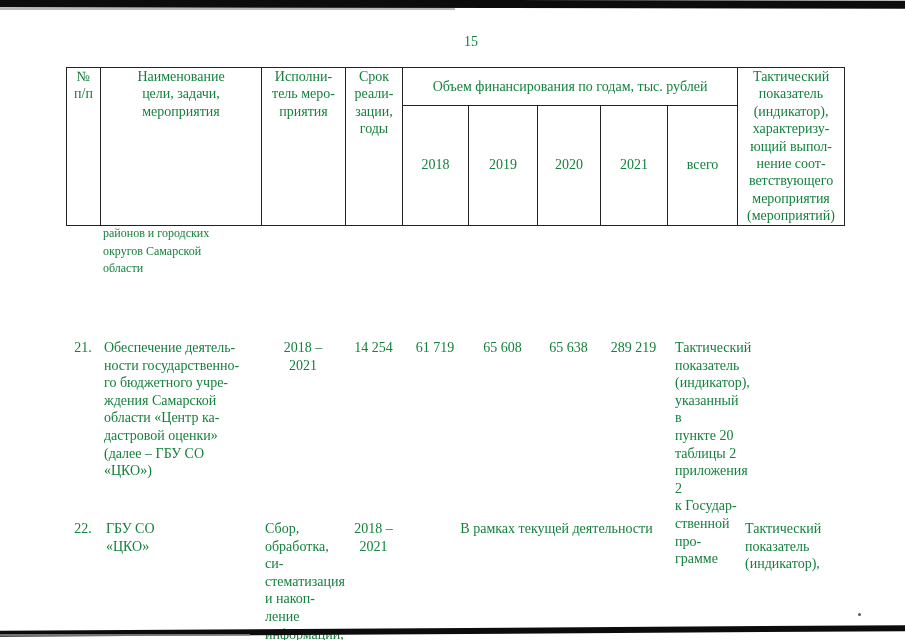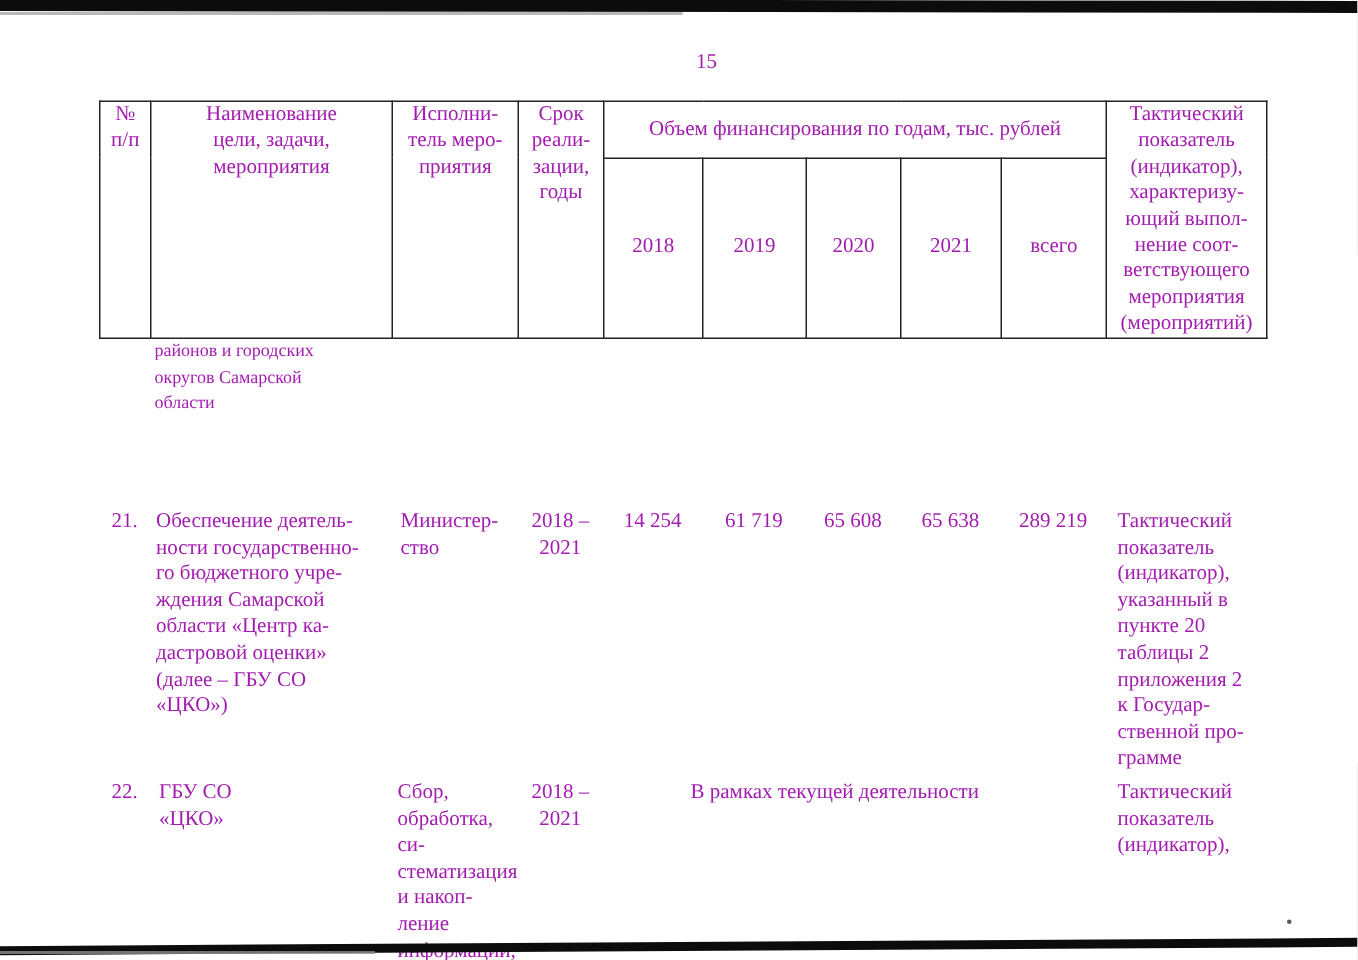--- a/index.html
+++ b/index.html
@@ -3,21 +3,21 @@
 <meta charset="utf-8">
 <style>
   html, body { margin: 0; padding: 0; background: #e8e8e8; }
   .page {
     position: relative;
     width: 905px;
     height: 640px;
     background: #ffffff;
     overflow: hidden;
     font-family: "Liberation Serif", "DejaVu Serif", serif;
-    color: #a21caf;
+    color: #15803d;
   }
 
   
   .scan-bar-top {
     position: absolute; left: -4px; top: 0; width: 913px; height: 8px;
     background: #0c0c0c; transform: rotate(0.08deg);
   }
   .scan-bar-top-smudge {
     position: absolute; left: 0; top: 8px; width: 455px; height: 2px;
     background: #9a9a9a; opacity: .7;
@@ -145,22 +145,20 @@
   <div class="row row-21">
     <div class="cell num">21.</div>
     <div class="cell name">Обеспечение деятель-
 ности государственно-
 го бюджетного учре-
 ждения Самарской
 области «Центр ка-
 дастровой оценки»
 (далее – ГБУ СО
 «ЦКО»)</div>
-    <div class="cell exec">Министер-
-ство</div>
     <div class="cell term">2018 –
 2021</div>
     <div class="cell val">14 254</div>
     <div class="cell val">61 719</div>
     <div class="cell val">65 608</div>
     <div class="cell val">65 638</div>
     <div class="cell val">289 219</div>
     <div class="cell ind">Тактический
 показатель
 (индикатор),

